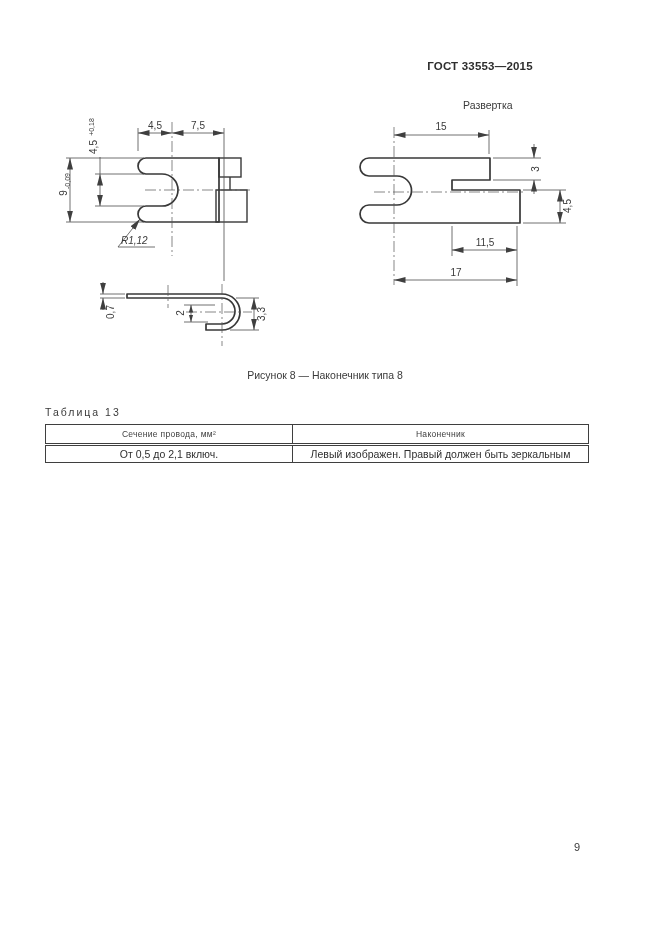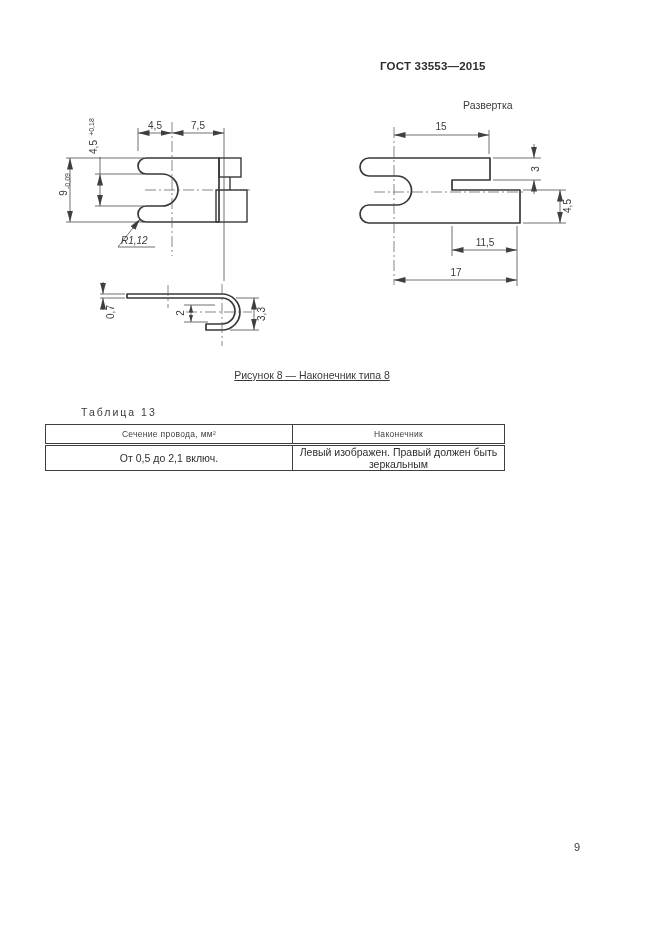--- a/index.html
+++ b/index.html
@@ -2,32 +2,32 @@
 <html><head>
 <meta charset="utf-8">
 <style>
   html,body{margin:0;padding:0;}
   body{
     width:661px;height:935px;background:#ffffff;position:relative;overflow:hidden;
     font-family:"Liberation Sans", sans-serif;color:#333;
   }
   .abs{position:absolute;}
   .doc-header{
-    top:60px;left:380px;width:200px;text-align:left;
+    top:60px;left:380px;width:200px;text-align:center;
     font-size:11.5px;font-weight:bold;color:#2e2e2e;letter-spacing:0.2px;
   }
   .fig-caption{
-    top:369px;left:87px;width:450px;text-align:center;
-    font-size:10.5px;color:#3a3a3a;text-decoration:underline;
+    top:369px;left:100px;width:450px;text-align:center;
+    font-size:10.5px;color:#3a3a3a;
   }
   .table-title{
-    top:406px;left:45px;font-size:10.5px;color:#3a3a3a;letter-spacing:2px;margin-left:36px;
+    top:406px;left:45px;font-size:10.5px;color:#3a3a3a;letter-spacing:2px;
   }
   .gost-table{
-    position:absolute;left:45px;top:424px;width:460px;
+    position:absolute;left:45px;top:424px;width:544px;
     border-collapse:collapse;table-layout:fixed;
   }
   .gost-table th,.gost-table td{
     border:1.2px solid #3f3f3f;text-align:center;vertical-align:middle;
     padding:0;color:#333;
   }
   .gost-table th{
     font-weight:normal;font-size:8.5px;height:18px;
     border-bottom:3px double #3f3f3f;letter-spacing:0.3px;color:#3d3d3d;
   }

